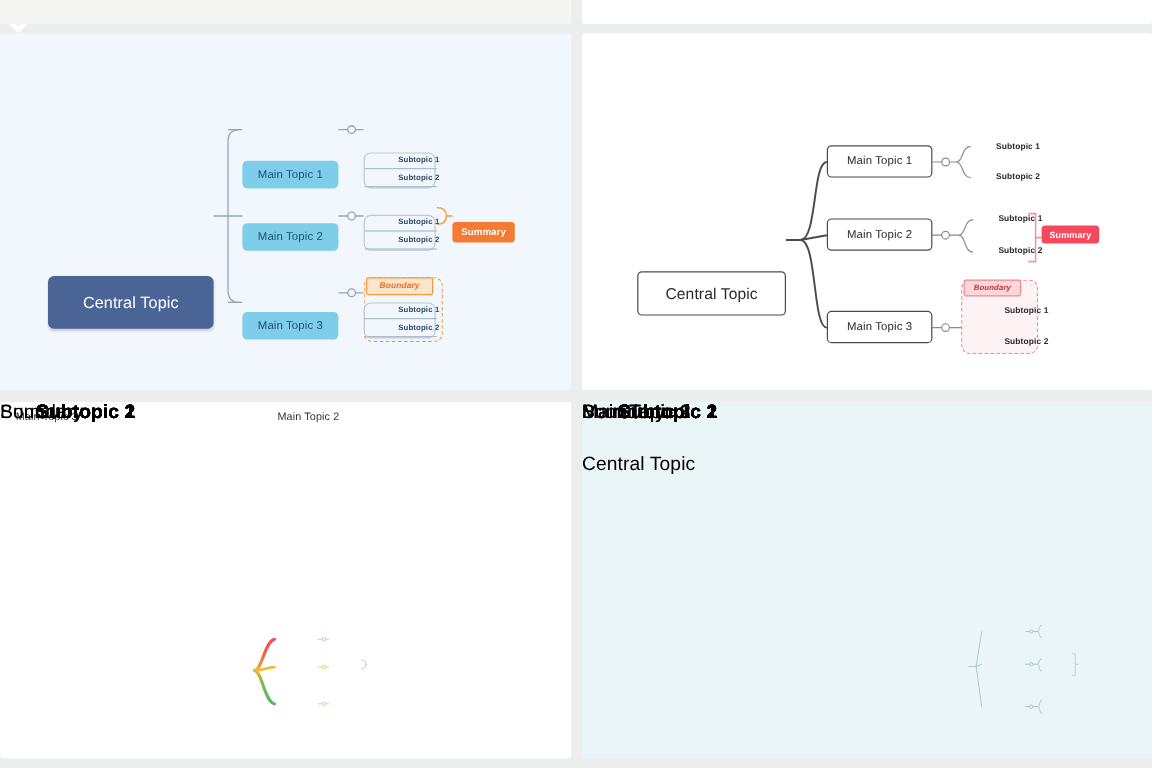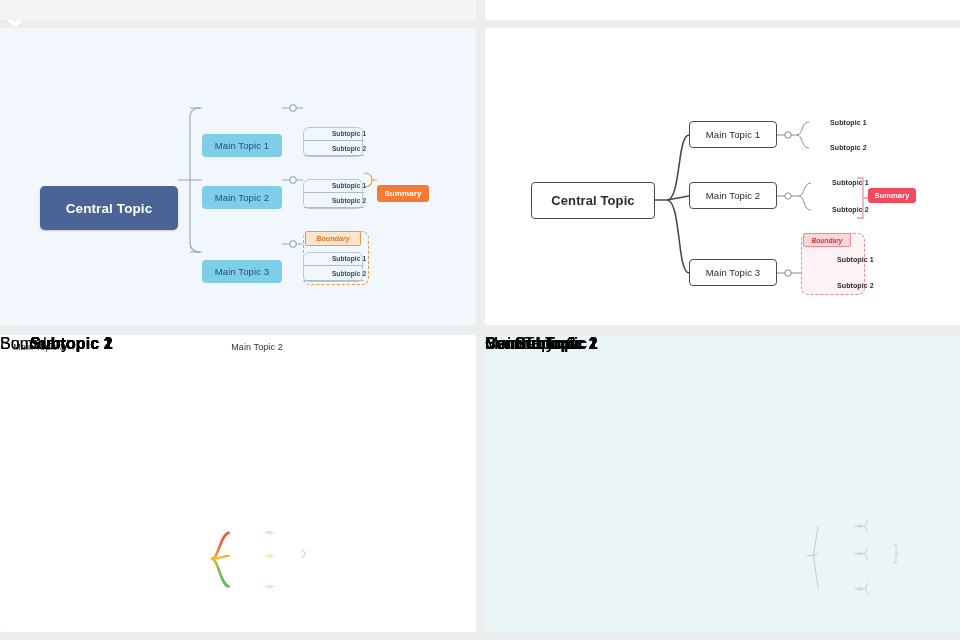--- a/index.html
+++ b/index.html
@@ -30,21 +30,21 @@
   .stage { position: absolute; inset: 0; }
   svg.links { position: absolute; inset: 0; width: 100%; height: 100%; pointer-events: none; }
 
   
   .node {
     position: absolute;
     display: flex; align-items: center; justify-content: center;
     white-space: nowrap;
     letter-spacing: .1px;
   }
-  .central { font-weight: bold; }
+  .central { font-weight: normal; margin-top: 44px; }
   .main    { font-weight: normal; }
   .sub     { font-weight: bold; padding-left: 30px; }
 
   
   .p1 .central {
     left: 40px; top: 158px; width: 138px; height: 44px;
     background: #4a6496; color: #ffffff;
     border-radius: 5px; font-size: 13.5px;
     box-shadow: 0 1px 2px rgba(0,0,0,.18);
   }

